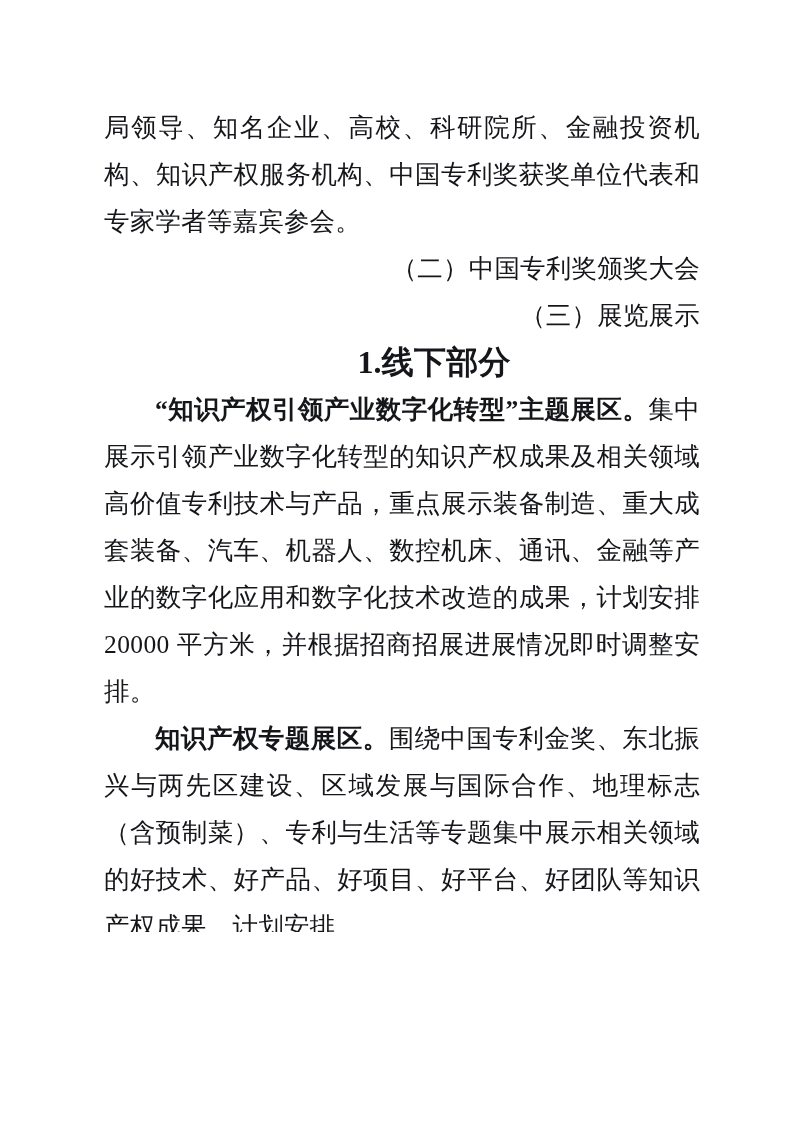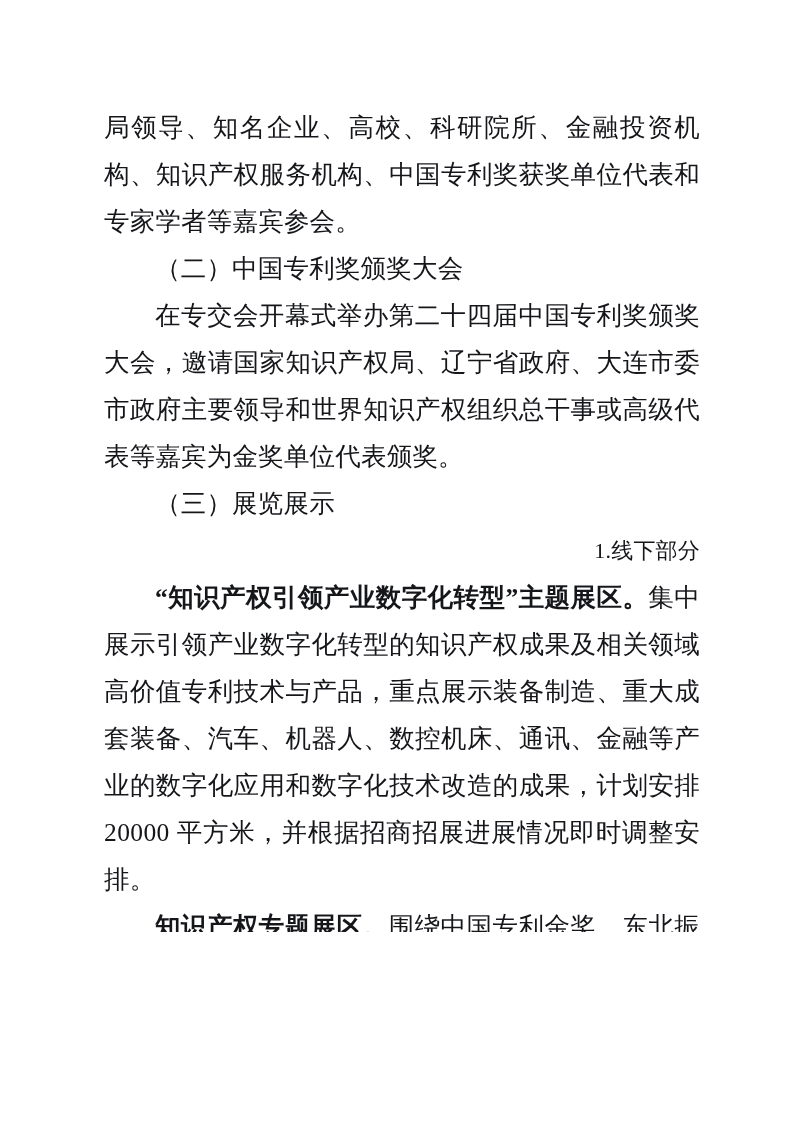--- a/index.html
+++ b/index.html
@@ -38,31 +38,31 @@
   }
   .para.indent2 {
     text-indent: 2em;
   }
   
   .heading-paren {
     font-size: 25.5px;
     line-height: 47px;
     text-indent: 2em;
     margin: 0;
-    text-align: left;
+    text-align: right;
     letter-spacing: 0.2px;
   }
   
   .heading-num {
-    font-size: 22px;
+    font-size: 32px;
     line-height: 47px;
     text-indent: 2em;
     margin: 0;
-    text-align: right;
-    font-weight: 400;
+    text-align: center;
+    font-weight: 700;
     letter-spacing: 0.2px;
   }
   .lead {
     font-weight: 700;
   }
   .num {
     font-family: "Liberation Serif", "DejaVu Serif", serif;
     letter-spacing: 0.4px;
   }
   .page-number {
@@ -81,21 +81,20 @@
 </head>
 <body>
 
 <div class="page">
   <div class="body-area">
 
     <p class="para cont">局领导、知名企业、高校、科研院所、金融投资机构、知识产权服务机构、中国专利奖获奖单位代表和专家学者等嘉宾参会。</p>
 
     <p class="heading-paren">（二）中国专利奖颁奖大会</p>
 
-    <p class="para indent2">在专交会开幕式举办第二十四届中国专利奖颁奖大会，邀请国家知识产权局、辽宁省政府、大连市委市政府主要领导和世界知识产权组织总干事或高级代表等嘉宾为金奖单位代表颁奖。</p>
 
     <p class="heading-paren">（三）展览展示</p>
 
 
     <p class="heading-num">1.线下部分</p>
 
     <p class="para indent2"><span class="lead">“知识产权引领产业数字化转型”主题展区。</span><span>集中展示引领产业数字化转型的知识产权成果及相关领域高价值专利技术与产品，重点展示装备制造、重大成套装备、汽车、机器人、数控机床、通讯、金融等产业的数字化应用和数字化技术改造的成果，计划安排 </span><span class="num">20000</span><span> 平方米，并根据招商招展进展情况即时调整安排。</span></p>
 
     <p class="para indent2"><span class="lead">知识产权专题展区。</span><span>围绕中国专利金奖、东北振兴与两先区建设、区域发展与国际合作、地理标志（含预制菜）、专利与生活等专题集中展示相关领域的好技术、好产品、好项目、好平台、好团队等知识产权成果，计划安排 </span></p>
 

